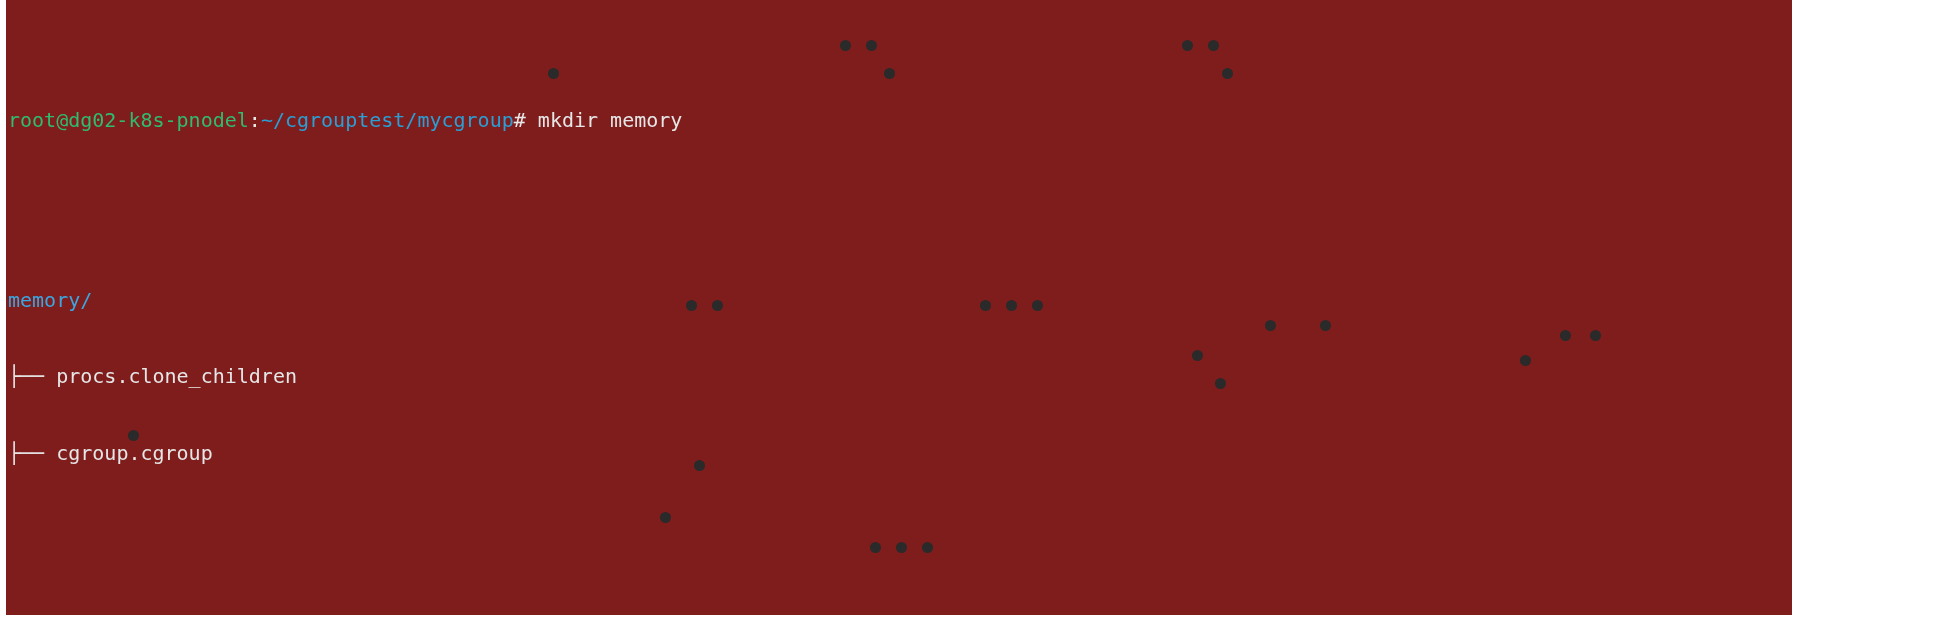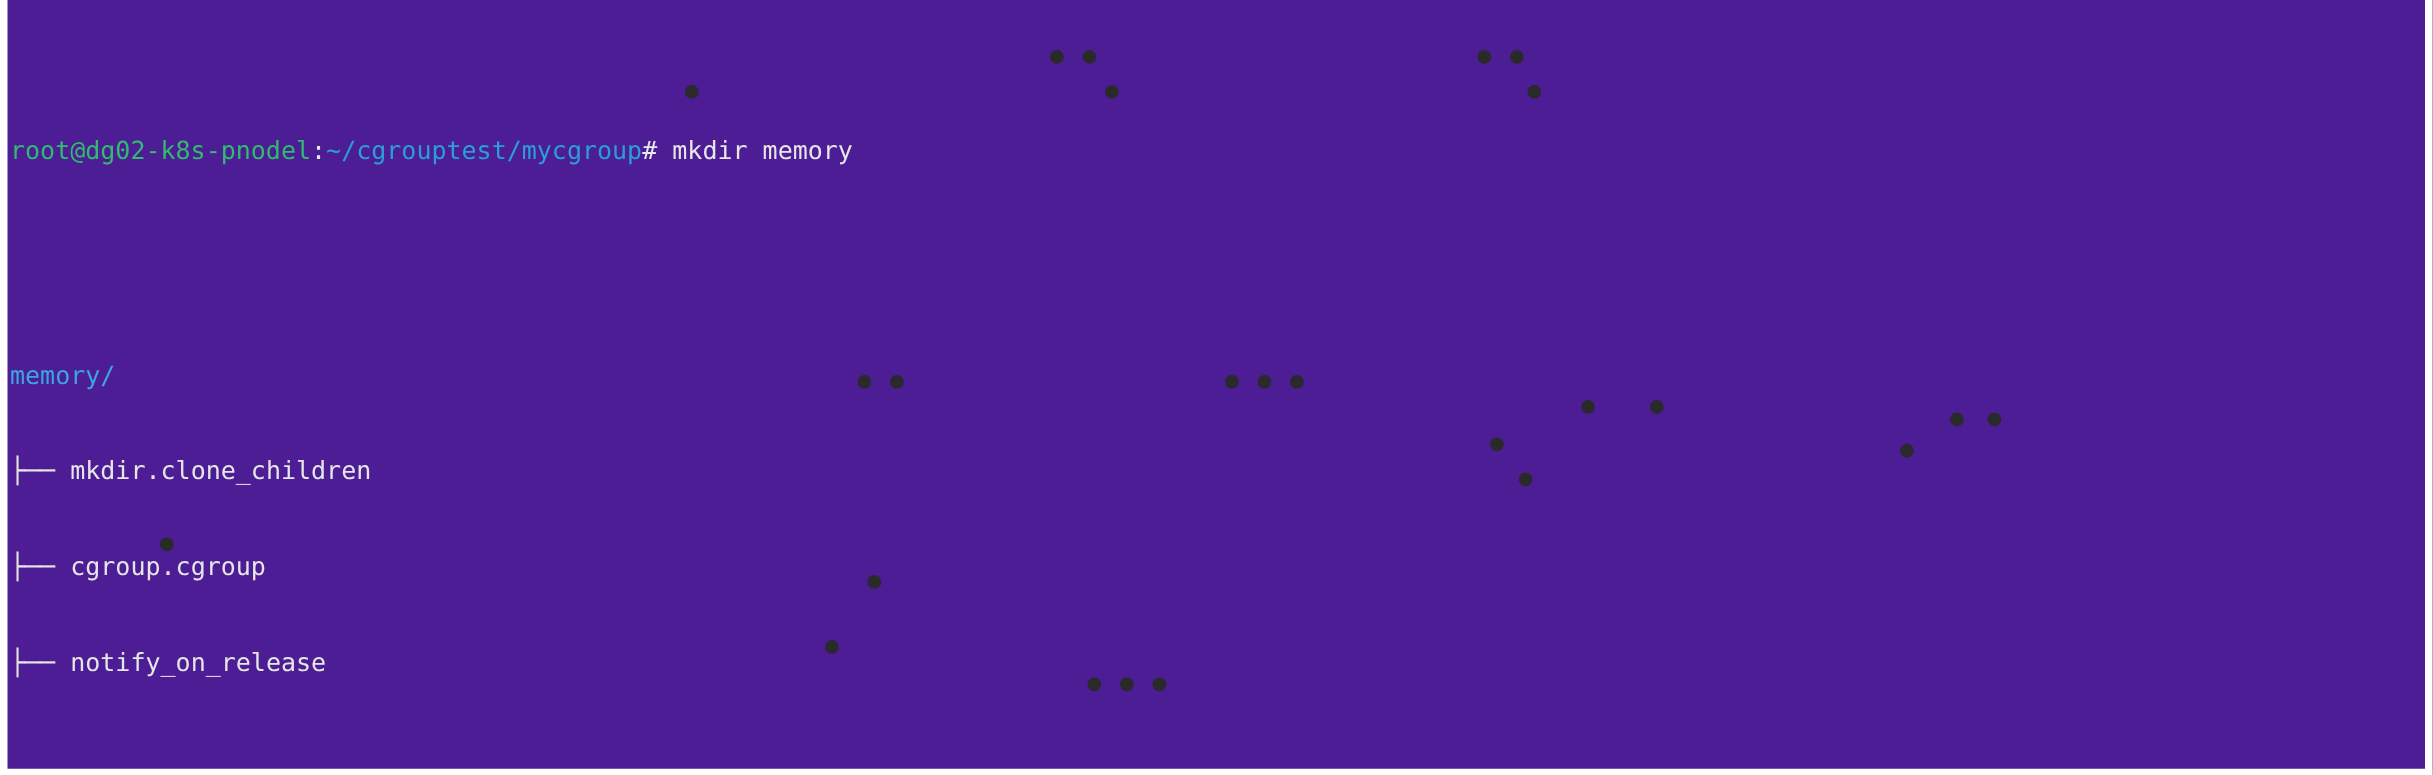--- a/index.html
+++ b/index.html
@@ -2,23 +2,23 @@
 <html><head>
 <meta charset="utf-8">
 <style>
   html, body {
     margin: 0;
     padding: 0;
     background: #ffffff;
   }
   #terminal {
     position: relative;
-    width: 1946px;
+    width: 1798px;
     height: 620px;
-    background: #4c1d95;
+    background: #7f1d1d;
     overflow: hidden;
     font-family: "DejaVu Sans Mono", "Liberation Mono", monospace;
     box-sizing: border-box;
   }
   
   .blob {
     position: absolute;
     border-radius: 50%;
     background: #2a2a2a;
     pointer-events: none;
@@ -97,23 +97,22 @@
 
   <div id="lines">
 
     
     <div class="line"><span class="seg c-user">root@dg02-k8s-pnodel</span><span class="seg c-punct">:</span><span class="seg c-path">~/cgrouptest/mycgroup</span><span class="seg c-punct">#</span><span class="seg c-text"> mkdir memory</span></div>
 
     
 
     
     <div class="line"><span class="seg c-dir">memory/</span></div>
-    <div class="line"><span class="seg c-tree">├── </span><span class="seg c-text">mkdir.clone_children</span></div>
+    <div class="line"><span class="seg c-tree">├── </span><span class="seg c-text">procs.clone_children</span></div>
     <div class="line"><span class="seg c-tree">├── </span><span class="seg c-text">cgroup.cgroup</span></div>
-    <div class="line"><span class="seg c-tree">├── </span><span class="seg c-text">notify_on_release</span></div>
     
 
     
     
 
     
     
 
     
     

